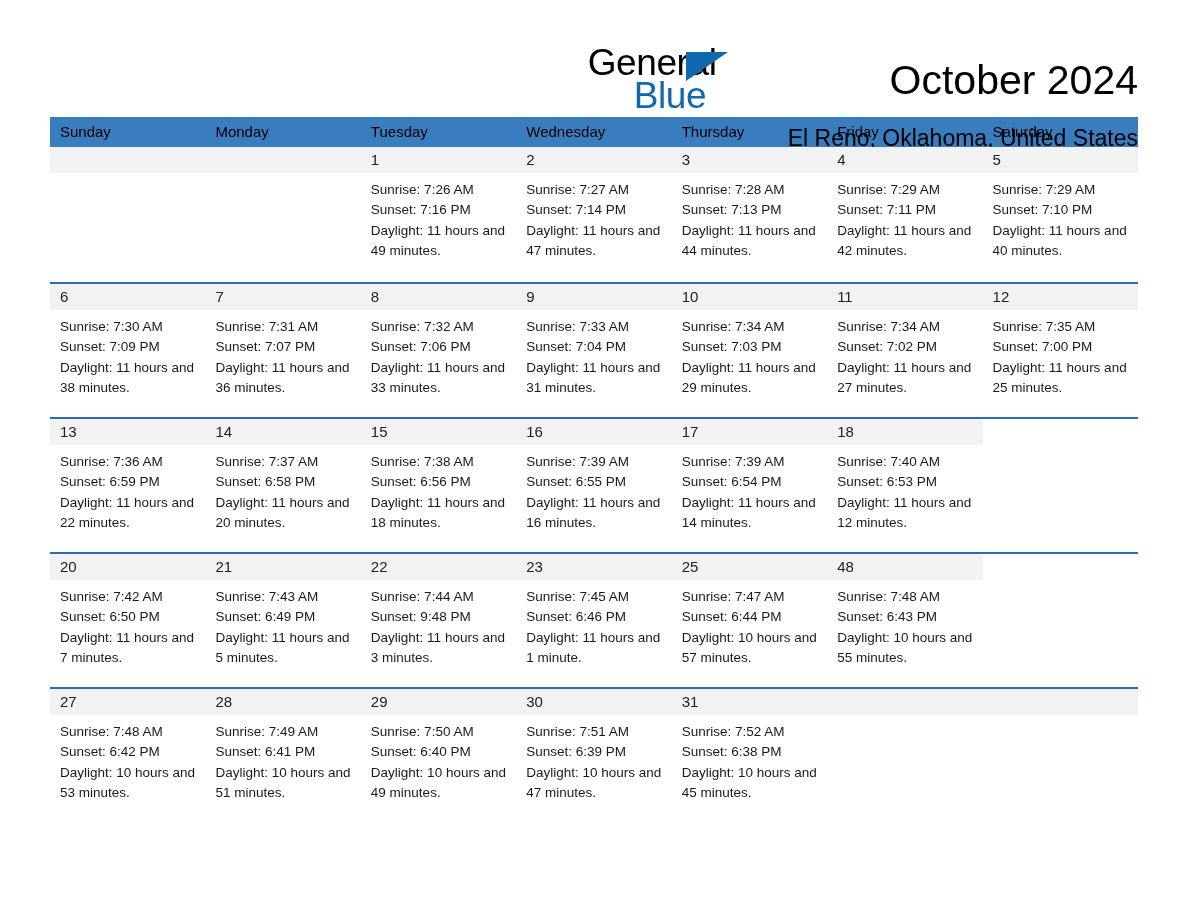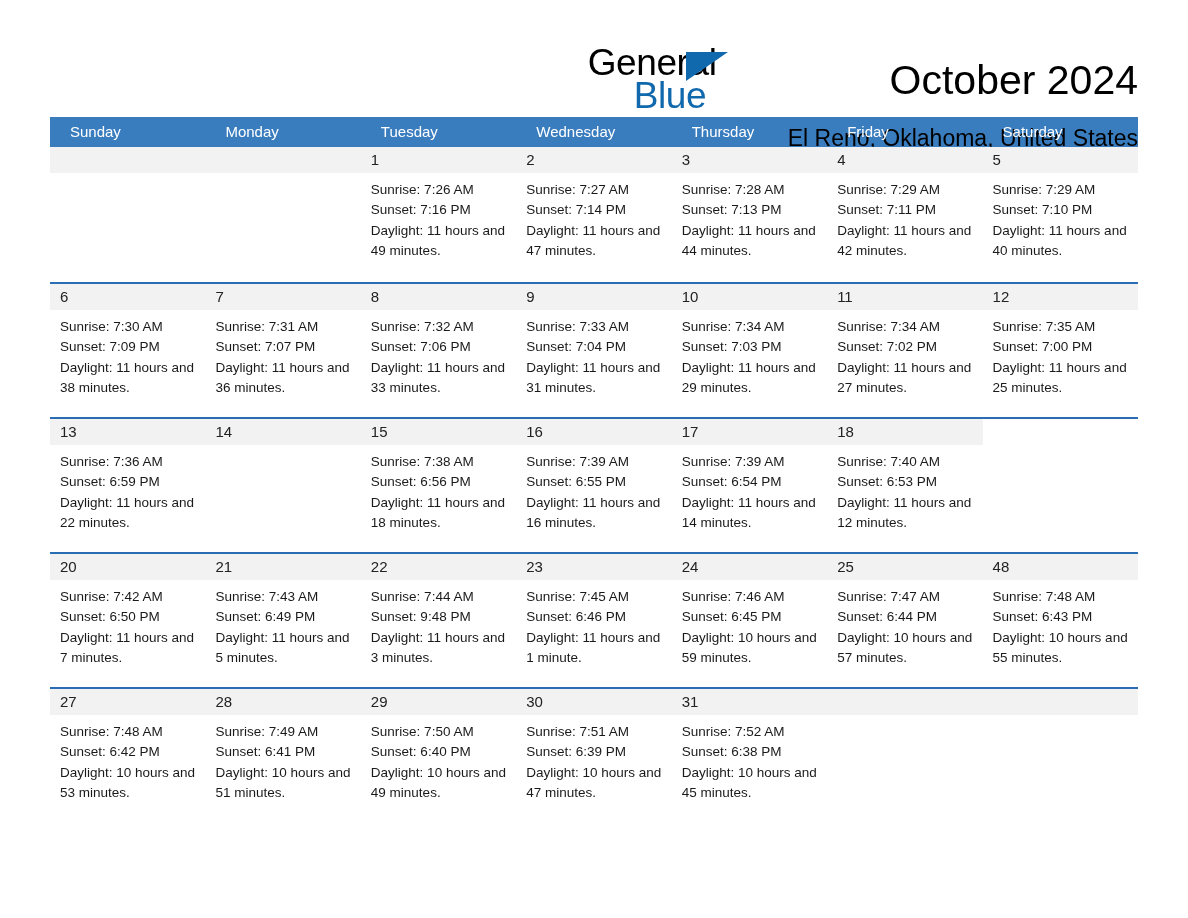--- a/index.html
+++ b/index.html
@@ -80,23 +80,23 @@
   .calendar { width: 1088px; margin-top: 7px; }
 
   .weekday-header {
     display: grid;
     grid-template-columns: repeat(7, 1fr);
     background: #3a7dbf;
     height: 30px;
     align-items: center;
   }
   .weekday-cell {
-    color: #ffffff;
+    color: #000000;
     font-size: 15px;
-    padding-left: 20px;
+    padding-left: 10px;
     line-height: 30px;
   }
 
   .week-row {
     display: grid;
     grid-template-columns: repeat(7, 1fr);
     border-top: 2.5px solid #2a6db3;
     height: 135px;
   }
   .week-row:first-of-type { border-top: none; }
@@ -239,20 +239,23 @@
         </div>
         <div class="week-row">
           <div class="day-cell">
             <span class="day-number">13</span>
             <div class="day-info">Sunrise: 7:36 AM
 Sunset: 6:59 PM
 Daylight: 11 hours and 22 minutes.</div>
           </div>
           <div class="day-cell">
             <span class="day-number">14</span>
+            <div class="day-info">Sunrise: 7:37 AM
+Sunset: 6:58 PM
+Daylight: 11 hours and 20 minutes.</div>
           </div>
           <div class="day-cell">
             <span class="day-number">15</span>
             <div class="day-info">Sunrise: 7:38 AM
 Sunset: 6:56 PM
 Daylight: 11 hours and 18 minutes.</div>
           </div>
           <div class="day-cell">
             <span class="day-number">16</span>
             <div class="day-info">Sunrise: 7:39 AM
@@ -291,26 +294,20 @@
 Sunset: 9:48 PM
 Daylight: 11 hours and 3 minutes.</div>
           </div>
           <div class="day-cell">
             <span class="day-number">23</span>
             <div class="day-info">Sunrise: 7:45 AM
 Sunset: 6:46 PM
 Daylight: 11 hours and 1 minute.</div>
           </div>
           <div class="day-cell">
-            <span class="day-number">24</span>
-            <div class="day-info">Sunrise: 7:46 AM
-Sunset: 6:45 PM
-Daylight: 10 hours and 59 minutes.</div>
-          </div>
-          <div class="day-cell">
             <span class="day-number">25</span>
             <div class="day-info">Sunrise: 7:47 AM
 Sunset: 6:44 PM
 Daylight: 10 hours and 57 minutes.</div>
           </div>
           <div class="day-cell">
             <span class="day-number">48</span>
             <div class="day-info">Sunrise: 7:48 AM
 Sunset: 6:43 PM
 Daylight: 10 hours and 55 minutes.</div>

